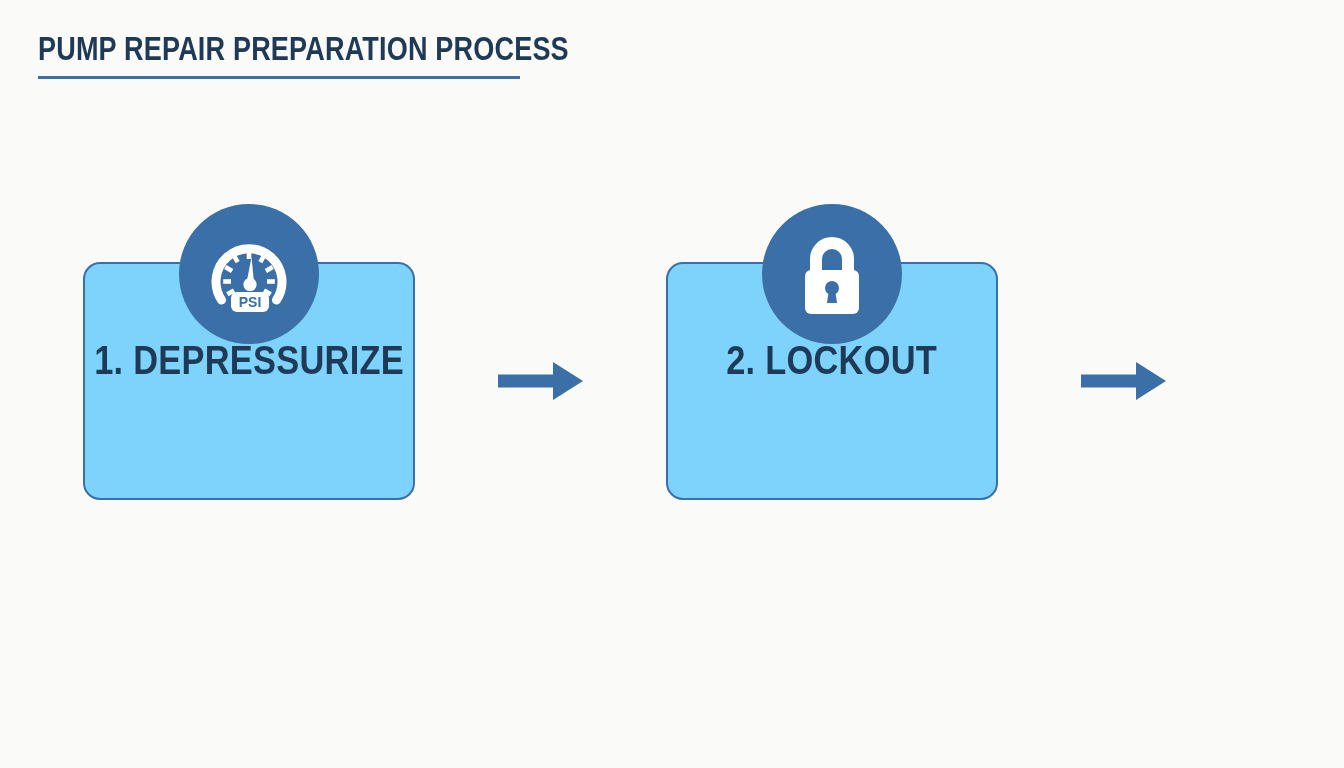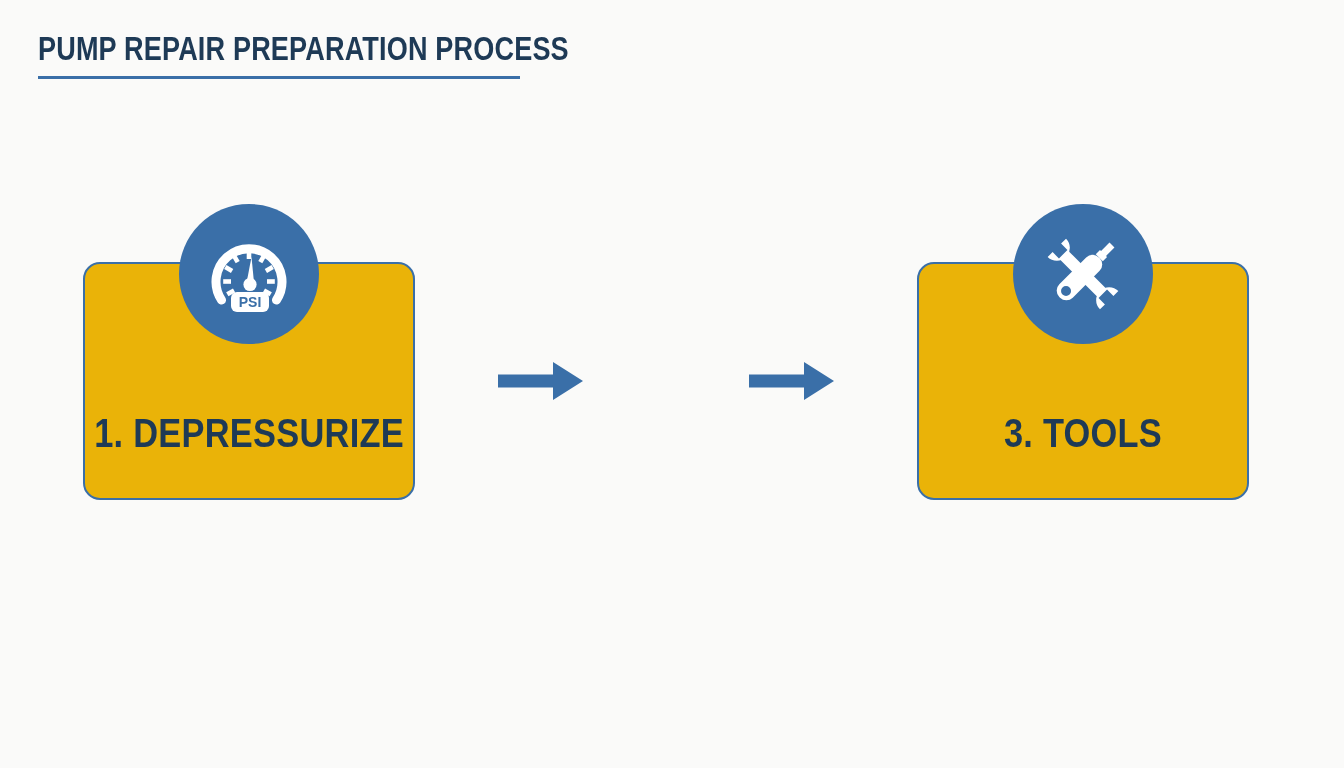--- a/index.html
+++ b/index.html
@@ -53,25 +53,25 @@
     height: 238px;
     display: flex;
     align-items: stretch;
   }
 
   .card {
     position: relative;
     width: 332px;
     flex: 0 0 332px;
     height: 238px;
-    background: #eab308;
+    background: #7dd3fc;
     border: 2px solid #3a6fa8;
     border-radius: 17px;
     display: flex;
-    align-items: flex-end;
+    align-items: center;
     justify-content: center;
   }
 
   .card-label {
     font-family: "Liberation Sans Narrow", "Liberation Sans", sans-serif;
     font-size: 40px;
     font-weight: bold;
     color: #1e3a56;
     letter-spacing: 0.3px;
     text-transform: uppercase;
@@ -145,50 +145,35 @@
     </div>
     <div class="card-label">1. DEPRESSURIZE</div>
   </div>
 
   <div class="arrow">
     <svg width="86" height="44" viewBox="0 0 86 44" aria-hidden="true">
       <path d="M 0 15.5 L 55 15.5 L 55 3 L 85 22 L 55 41 L 55 28.5 L 0 28.5 Z" fill="#3a6fa8"></path>
     </svg>
   </div>
 
+  <div class="card">
+    <div class="icon-badge">
+      <svg width="92" height="92" viewBox="0 0 92 92" aria-hidden="true">
+
+        <path d="M 30 44 L 30 31 A 16 16 0 0 1 62 31 L 62 44" fill="none" stroke="#ffffff" stroke-width="12" stroke-linecap="butt"></path>
+
+        <rect x="19" y="42" width="54" height="44" rx="6" fill="#ffffff"></rect>
+
+        <circle cx="46" cy="60" r="7" fill="#3a6fa8"></circle>
+        <path d="M 43 61 L 49 61 L 51 75 L 41 75 Z" fill="#3a6fa8"></path>
+      </svg>
+    </div>
+    <div class="card-label">2. LOCKOUT</div>
+  </div>
 
   <div class="arrow">
     <svg width="86" height="44" viewBox="0 0 86 44" aria-hidden="true">
       <path d="M 0 15.5 L 55 15.5 L 55 3 L 85 22 L 55 41 L 55 28.5 L 0 28.5 Z" fill="#3a6fa8"></path>
     </svg>
   </div>
 
-  <div class="card">
-    <div class="icon-badge">
-      <svg width="94" height="94" viewBox="0 0 94 94" aria-hidden="true">
-
-        <g transform="rotate(45 47 47)">
-
-          <path d="M 43.5 6 L 50.5 6 L 50.5 19 L 43.5 19 Z" fill="#ffffff"></path>
-
-          <rect x="42" y="18" width="10" height="6" fill="#ffffff"></rect>
-
-          <rect x="37.5" y="24" width="19" height="56" rx="9" fill="#ffffff"></rect>
-
-          <circle cx="47" cy="71" r="5" fill="#3a6fa8"></circle>
-        </g>
-
-        <g transform="rotate(-45 47 47)">
-
-          <rect x="41" y="20" width="12" height="54" fill="#ffffff"></rect>
-
-          <path d="M 34 10 L 41 10 L 41 19 L 53 19 L 53 10 L 60 10
-                   A 13 13 0 1 1 34 10 Z" fill="#ffffff"></path>
-
-          <path d="M 34 84 L 41 84 L 41 75 L 53 75 L 53 84 L 60 84
-                   A 13 13 0 1 0 34 84 Z" fill="#ffffff"></path>
-        </g>
-      </svg>
-    </div>
-    <div class="card-label">3. TOOLS</div>
-  </div>
 
 </div>
 
 </body></html>

